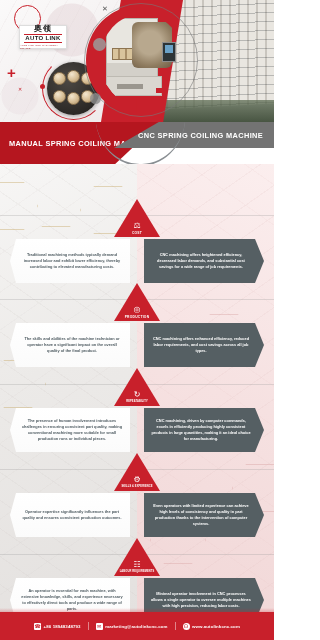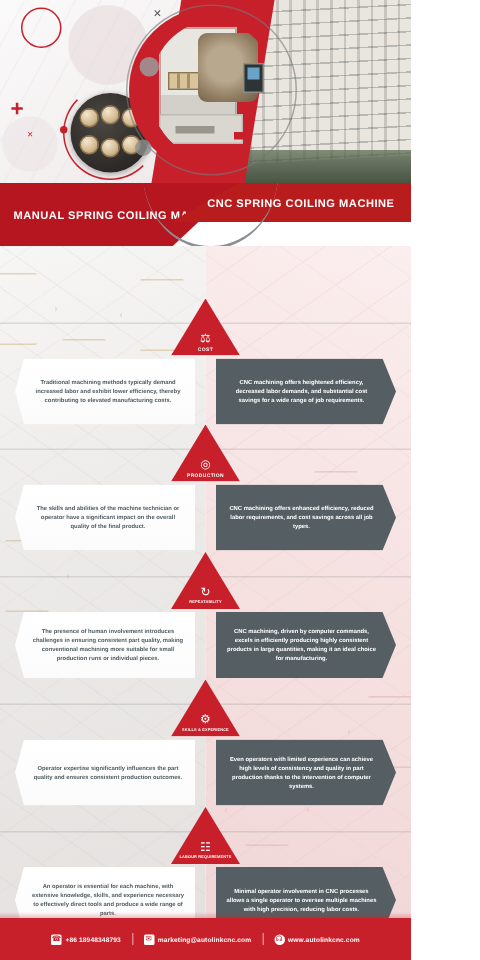--- a/index.html
+++ b/index.html
@@ -116,21 +116,21 @@
   .grey-ball-b{ position:absolute; left:90px; top:93px; width:11px; height:11px; border-radius:50%; background:#8f8f8f; opacity:.8; }
 
   
   .band{ position:relative; width:274px; height:42px; background:#fff; overflow:hidden; }
   .band-l{
     position:absolute; left:0; top:0; width:160px; height:42px; background:#b5161f;
     clip-path:polygon(0 0, 100% 0, 72% 100%, 0 100%);
     display:flex; align-items:center;
   }
   .band-r{
-    position:absolute; right:0; top:0; width:160px; height:26px; background:#b91c1c;
+    position:absolute; right:0; top:0; width:160px; height:26px; background:#737373;
     clip-path:polygon(28% 0, 100% 0, 100% 100%, 0 100%);
     display:flex; align-items:center; justify-content:flex-end;
   }
   .band-swoosh{
     position:absolute; left:96px; top:-16px; width:90px; height:60px;
     border-bottom:2px solid #8a8f93; border-radius:0 0 60% 60%/0 0 100% 100%;
     transform:rotate(-2deg);
   }
   .band-l .btxt{ font-size:7.4px; font-weight:800; color:#fff; letter-spacing:.35px; padding-left:9px; white-space:nowrap; }
   .band-r .btxt{ font-size:7.4px; font-weight:800; color:#fff; letter-spacing:.35px; padding-right:11px; white-space:nowrap; }
@@ -219,20 +219,25 @@
 
 <div id="page">
 
   <div class="hero">
     <div class="hero-left"></div>
     <div class="ring-outline"></div>
     <div class="plus-mark">+</div>
     <div class="x-mark-a">✕</div>
     <div class="x-mark-b">✕</div>
 
+    <div class="logo-box">
+      <div class="logo-cn">奥领</div>
+      <div class="logo-en">AUTO LINK</div>
+      <div class="logo-sub">AUTO LINK CNC MACHINERY CO.,LTD</div>
+    </div>
 
     <div class="coil-arc"></div>
     <div class="coil-dot"></div>
     <div class="coil-circle">
       <div class="sp" style="left:6px;  top:10px;"></div>
       <div class="sp" style="left:20px; top:8px;"></div>
       <div class="sp" style="left:34px; top:10px;"></div>
       <div class="sp" style="left:6px;  top:28px;"></div>
       <div class="sp" style="left:20px; top:30px;"></div>
       <div class="sp" style="left:34px; top:28px;"></div>

